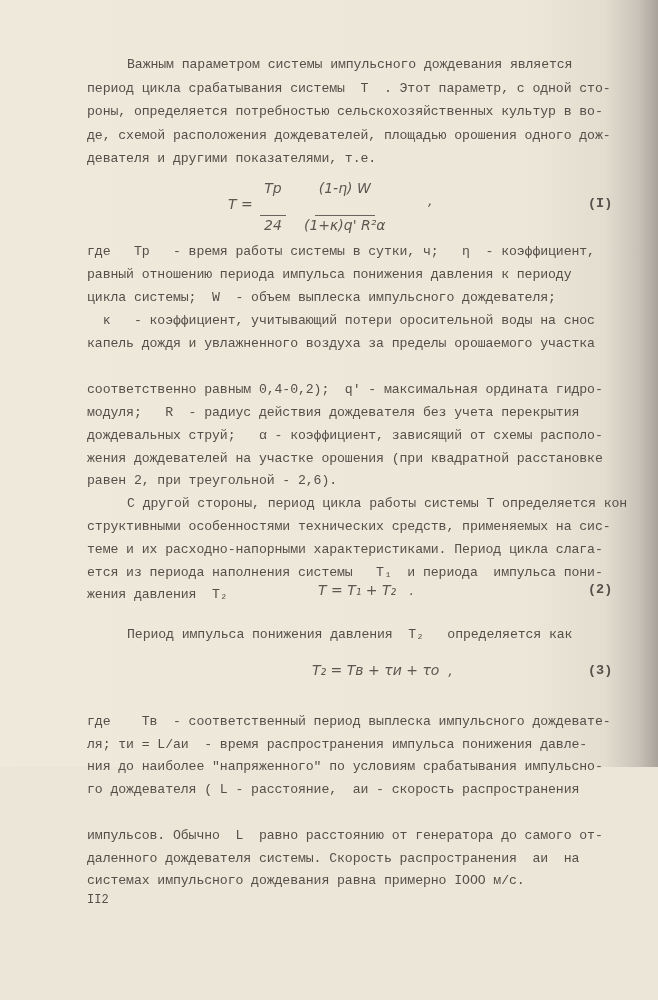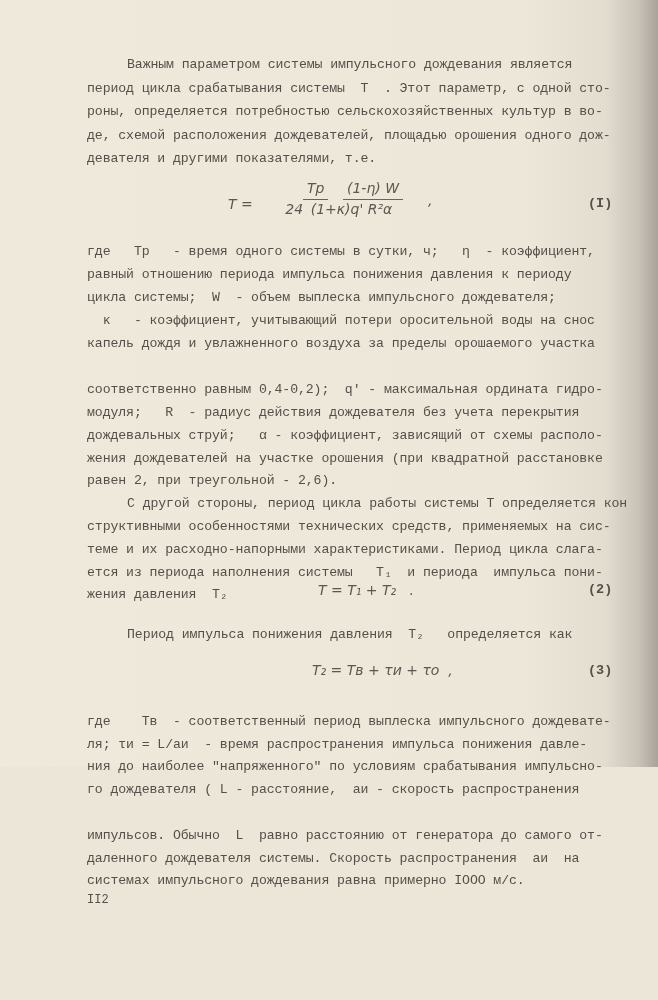--- a/index.html
+++ b/index.html
@@ -23,21 +23,21 @@
   .ind { left: 127px; }
   .eq {
     position: absolute; font-family: "DejaVu Sans", "Liberation Sans", sans-serif;
     font-style: italic; color: #5e5650; font-size: 14px; white-space: pre;
   }
   .eqnum {
     position: absolute; left: 588px; font-size: 13.5px; color: #564e49;
     font-family: "Liberation Mono", monospace; font-weight: bold;
   }
   .frac { position: absolute; display: flex; flex-direction: column; align-items: center; }
-  .frac .num { padding: 0 4px 3px; border-bottom: 1px solid #6a625c; margin-left: 43px; }
+  .frac .num { padding: 0 4px 19px; border-bottom: 1px solid #6a625c; }
   .frac .den { padding: 1px 4px 0; }
   .pagenum { position: absolute; left: 87px; top: 893px; font-size: 12px; color: #564e49; }
 </style>
 </head>
 <body>
 
 <div class="page">
 
   <div class="line ind" style="top:55px">Важным параметром системы импульсного дождевания является</div>
   <div class="line" style="top:79px">период цикла срабатывания системы  T  . Этот параметр, с одной сто-</div>
@@ -52,21 +52,21 @@
       <span class="den">24</span>
     </div>
     <div class="frac eq" style="left:300px; top:180px">
       <span class="num">(1-η) W</span>
       <span class="den">(1+κ)q' R²α</span>
     </div>
     <div class="eq" style="left:428px; top:192px">,</div>
     <div class="eqnum" style="top:196px">(I)</div>
   </div>
 
-  <div class="line" style="top:242px">где   Tp   - время одного системы в сутки, ч;   η  - коэффициент,</div>
+  <div class="line" style="top:242px">где   Tp   - время работы системы в сутки, ч;   η  - коэффициент,</div>
   <div class="line" style="top:265px">равный отношению периода импульса понижения давления к периоду</div>
   <div class="line" style="top:288px">цикла системы;  W  - объем выплеска импульсного дождевателя;</div>
   <div class="line" style="top:311px">  κ   - коэффициент, учитывающий потери оросительной воды на снос</div>
   <div class="line" style="top:334px">капель дождя и увлажненного воздуха за пределы орошаемого участка</div>
   <div class="line" style="top:380px">соответственно равным 0,4-0,2);  q' - максимальная ордината гидро-</div>
   <div class="line" style="top:403px">модуля;   R  - радиус действия дождевателя без учета перекрытия</div>
   <div class="line" style="top:426px">дождевальных струй;   α - коэффициент, зависящий от схемы располо-</div>
   <div class="line" style="top:449px">жения дождевателей на участке орошения (при квадратной расстановке</div>
   <div class="line" style="top:471px">равен 2, при треугольной - 2,6).</div>
 

